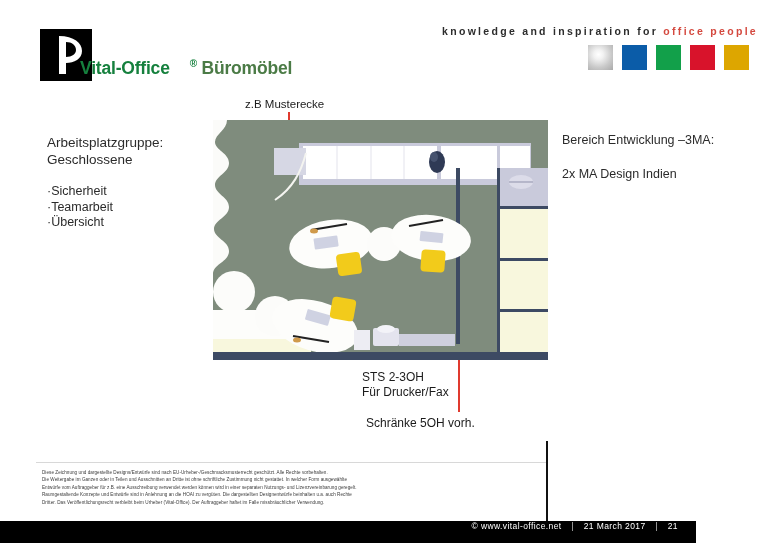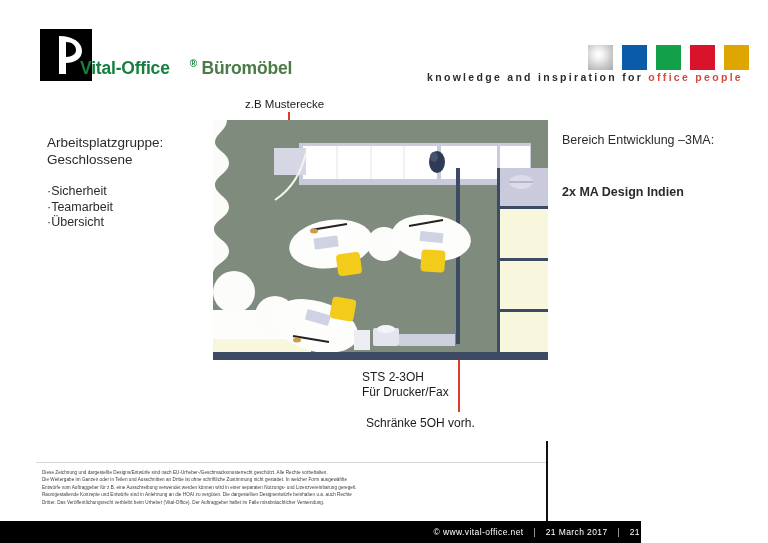--- a/index.html
+++ b/index.html
@@ -41,28 +41,27 @@
     font-weight: bold;
     letter-spacing: -0.2px;
     white-space: nowrap;
   }
   .logo-text .vital { color: #15803d; margin-left: 20px; }
   .logo-text .reg { font-size: 10px; vertical-align: super; }
   .logo-text .buero { color: #4b7b46; margin-top: 26px; }
 
   .tagline {
     position: absolute;
-    right: 25px;
+    right: 10px;
     top: 25px;
     font-size: 10.5px;
     font-weight: bold;
     letter-spacing: 2.3px;
     color: #2c2c2c;
     white-space: nowrap;
-    margin-top: 46px;
   }
   .tagline .accent { color: #d4493f; }
 
   .swatches {
     position: absolute;
     right: 19px;
     top: 45px;
     display: flex;
     gap: 9px;
   }
@@ -109,21 +108,21 @@
     white-space: nowrap;
   }
   .right-block {
     position: absolute;
     left: 562px;
     top: 133px;
     font-size: 12.5px;
     color: #2b2b2b;
     white-space: nowrap;
   }
-  .right-block .sub { margin-top: 38px; font-weight: bold; }
+  .right-block .sub { margin-top: 20px; }
 
   .lbl-sts {
     position: absolute;
     left: 362px;
     top: 370px;
     font-size: 12px;
     color: #1b1b1b;
     line-height: 14.5px;
     white-space: nowrap;
   }
@@ -210,27 +209,26 @@
     width: 512px;
     height: 1px;
     background: #d8d8d8;
   }
 
   
   .footer {
     position: absolute;
     left: 0;
     bottom: 0;
-    width: 641px;
+    width: 696px;
     height: 22px;
     background: #000000;
     display: flex;
-    align-items: center;
     justify-content: flex-end;
-    padding-right: 1px;
+    padding-right: 18px;
   }
   .footer-text {
     color: #ffffff;
     font-size: 8.5px;
     letter-spacing: 0.4px;
     white-space: nowrap;
   }
   .footer-sep { padding: 0 7px; color: #cccccc; }
 </style>
 </head>

